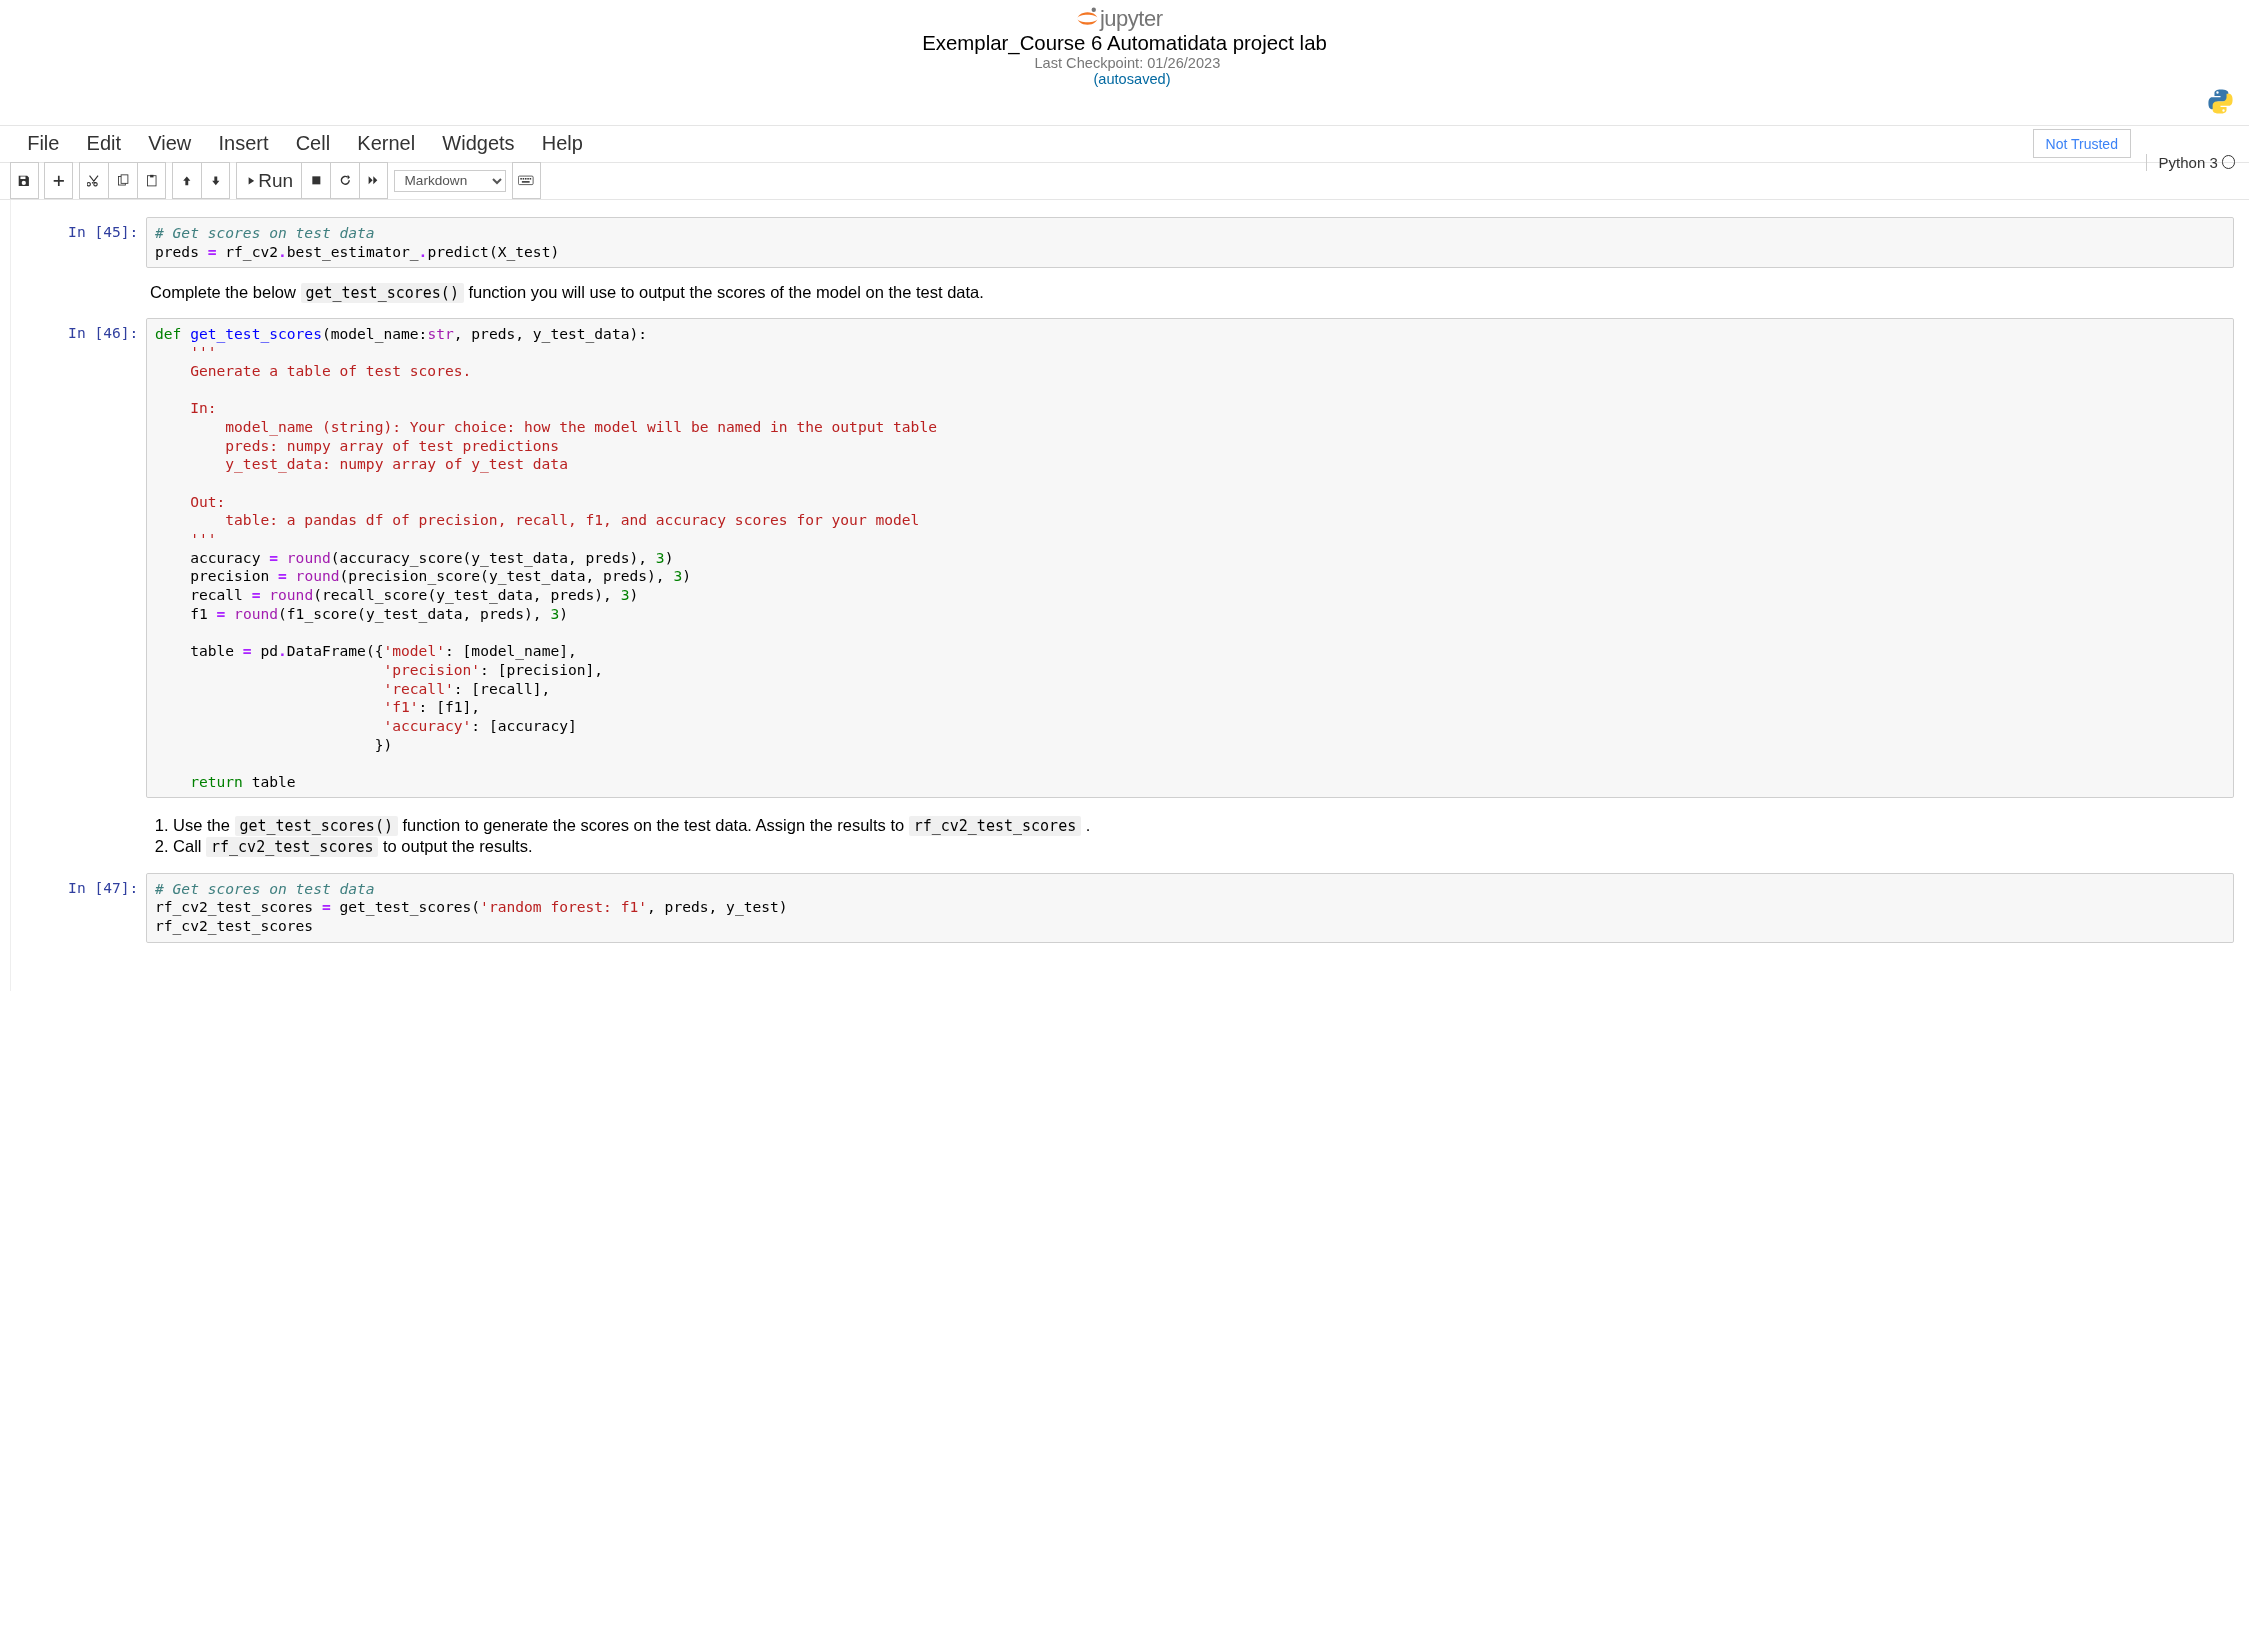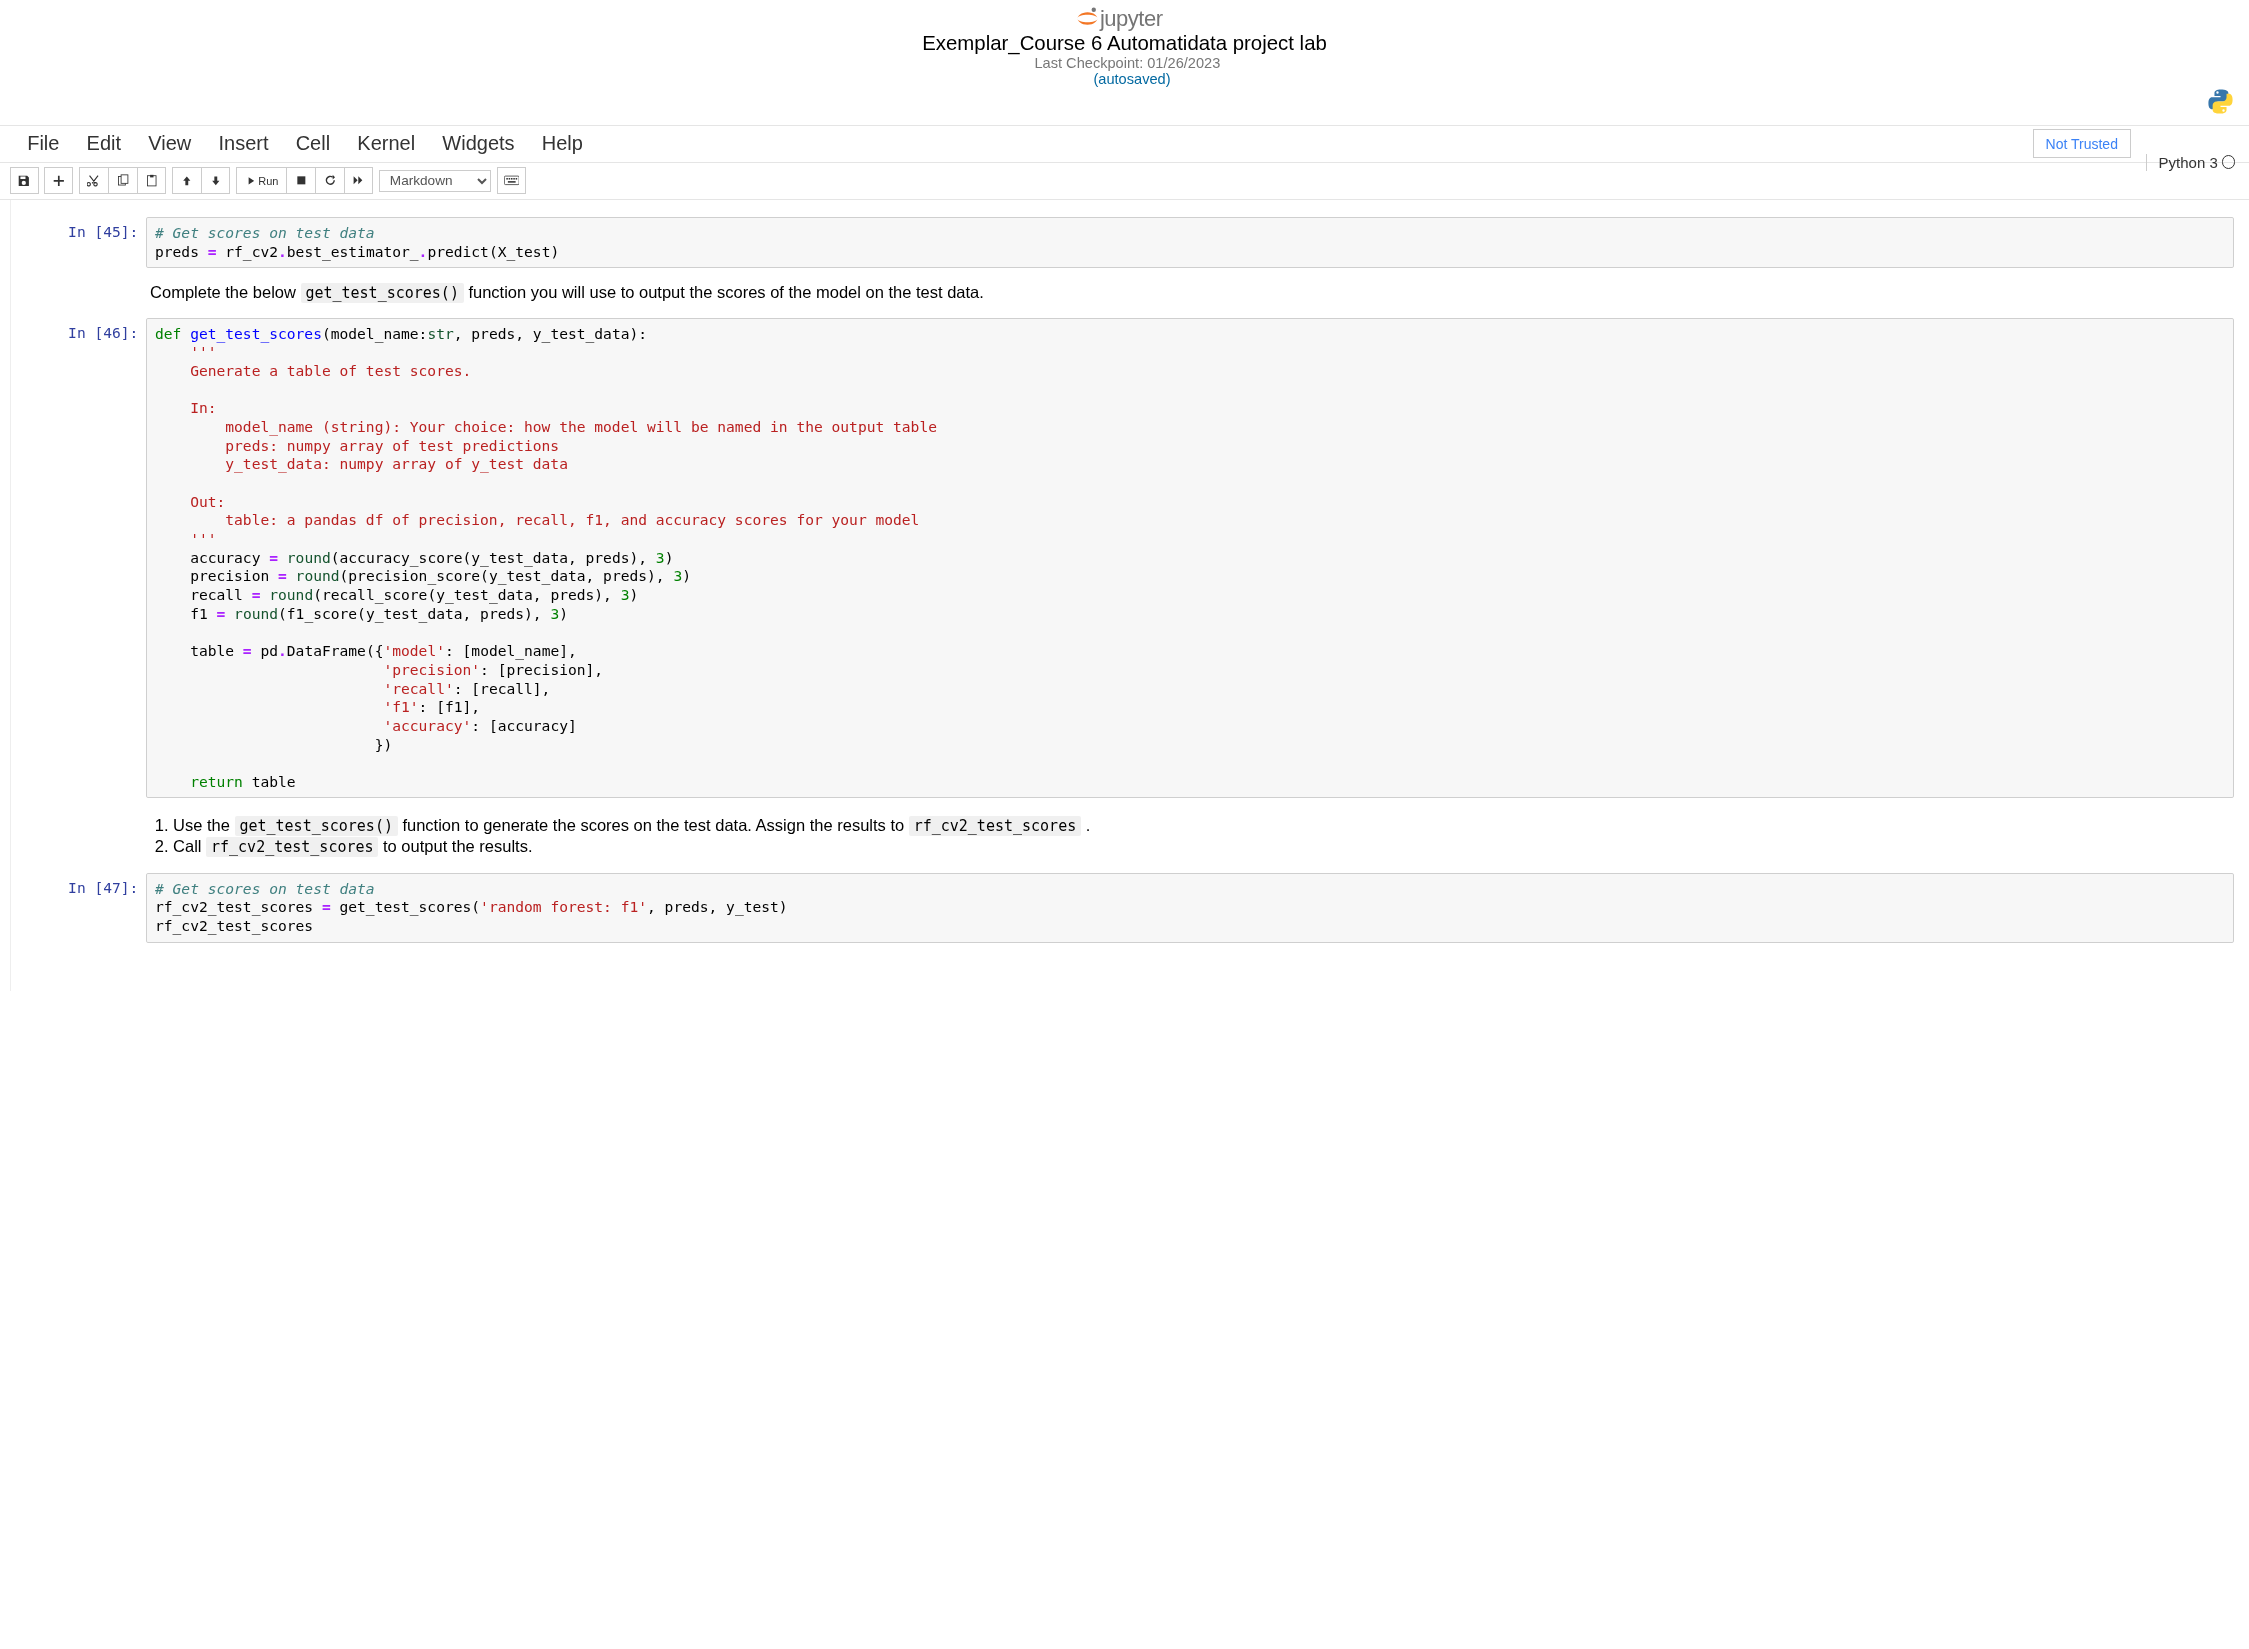--- a/index.html
+++ b/index.html
@@ -91,27 +91,27 @@
     display: flex;
     align-items: center;
     padding: 3.9px 9.7px;
     border-bottom: 1px solid #e5e5e5;
     gap: 0;
     height: 37px;
   }
   .tb-btn {
     border: 1px solid #ccc;
     background: #fff;
-    height: 27px;
+    height: 37px;
     min-width: 29px;
     display: flex;
     align-items: center;
     justify-content: center;
     cursor: pointer;
-    font-size: 11px;
+    font-size: 19px;
     color: #333;
   }
   .tb-group { display: flex; margin-right: 5.8px; }
   .tb-group .tb-btn { border-right: none; }
   .tb-group .tb-btn:last-child { border-right: 1px solid #ccc; }
   .tb-run { padding: 0 7.8px; gap: 3.9px; }
   .cell-type-select {
     border: 1px solid #ccc;
     height: 22px;
     padding: 1.9px 5.8px;
@@ -173,21 +173,21 @@
     margin: 0;
     font-family: Menlo, Monaco, "DejaVu Sans Mono", monospace;
     font-size: 14.6px;
     line-height: 1.28;
     white-space: pre;
   }
   .c-comment { color: #408080; font-style: italic; }
   .c-operator { color: #AA22FF; font-weight: bold; }
   .c-keyword { color: #008000; font-weight: normal; }
   .c-def { color: #0000FF; }
-  .c-builtin { color: #14532d; }
+  .c-builtin { color: #a21caf; }
   .c-string { color: #BA2121; }
   .c-num { color: #008000; }
 </style>
 </head>
 <body>
 
 <div class="header">
   <div class="logo">
     <svg width="25" height="25" viewBox="0 0 40 40">
       <circle cx="30" cy="6" r="3.5" fill="#767677"></circle>

